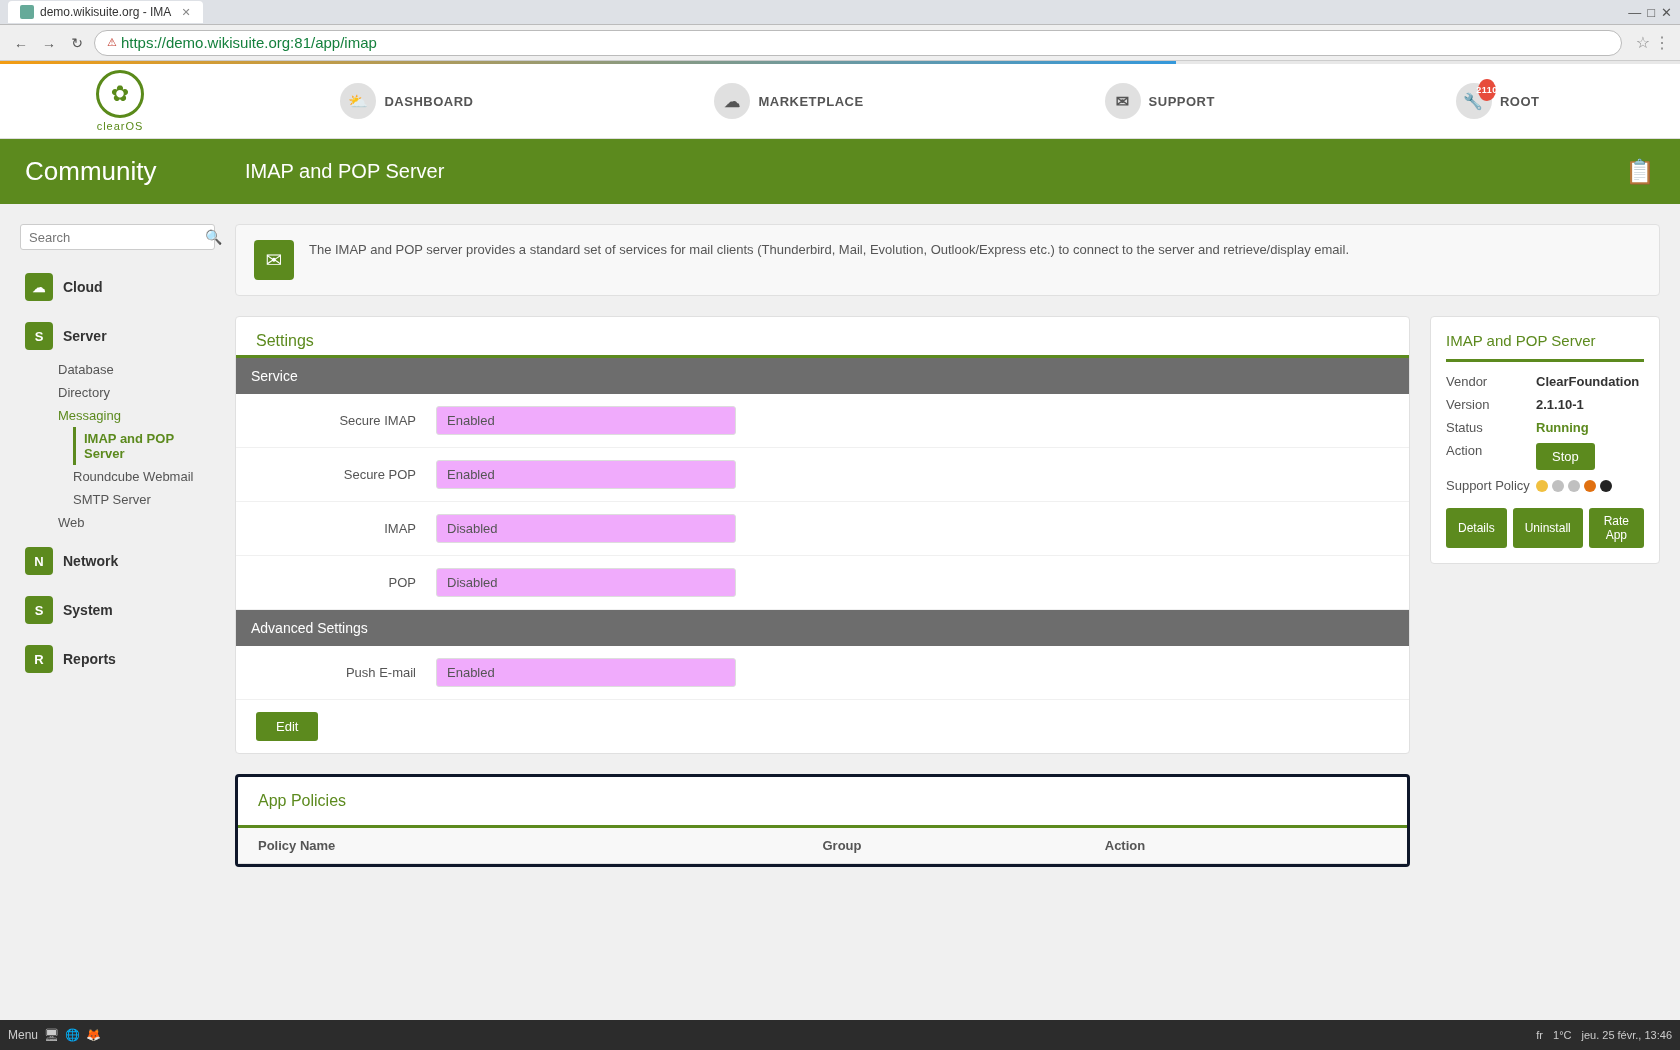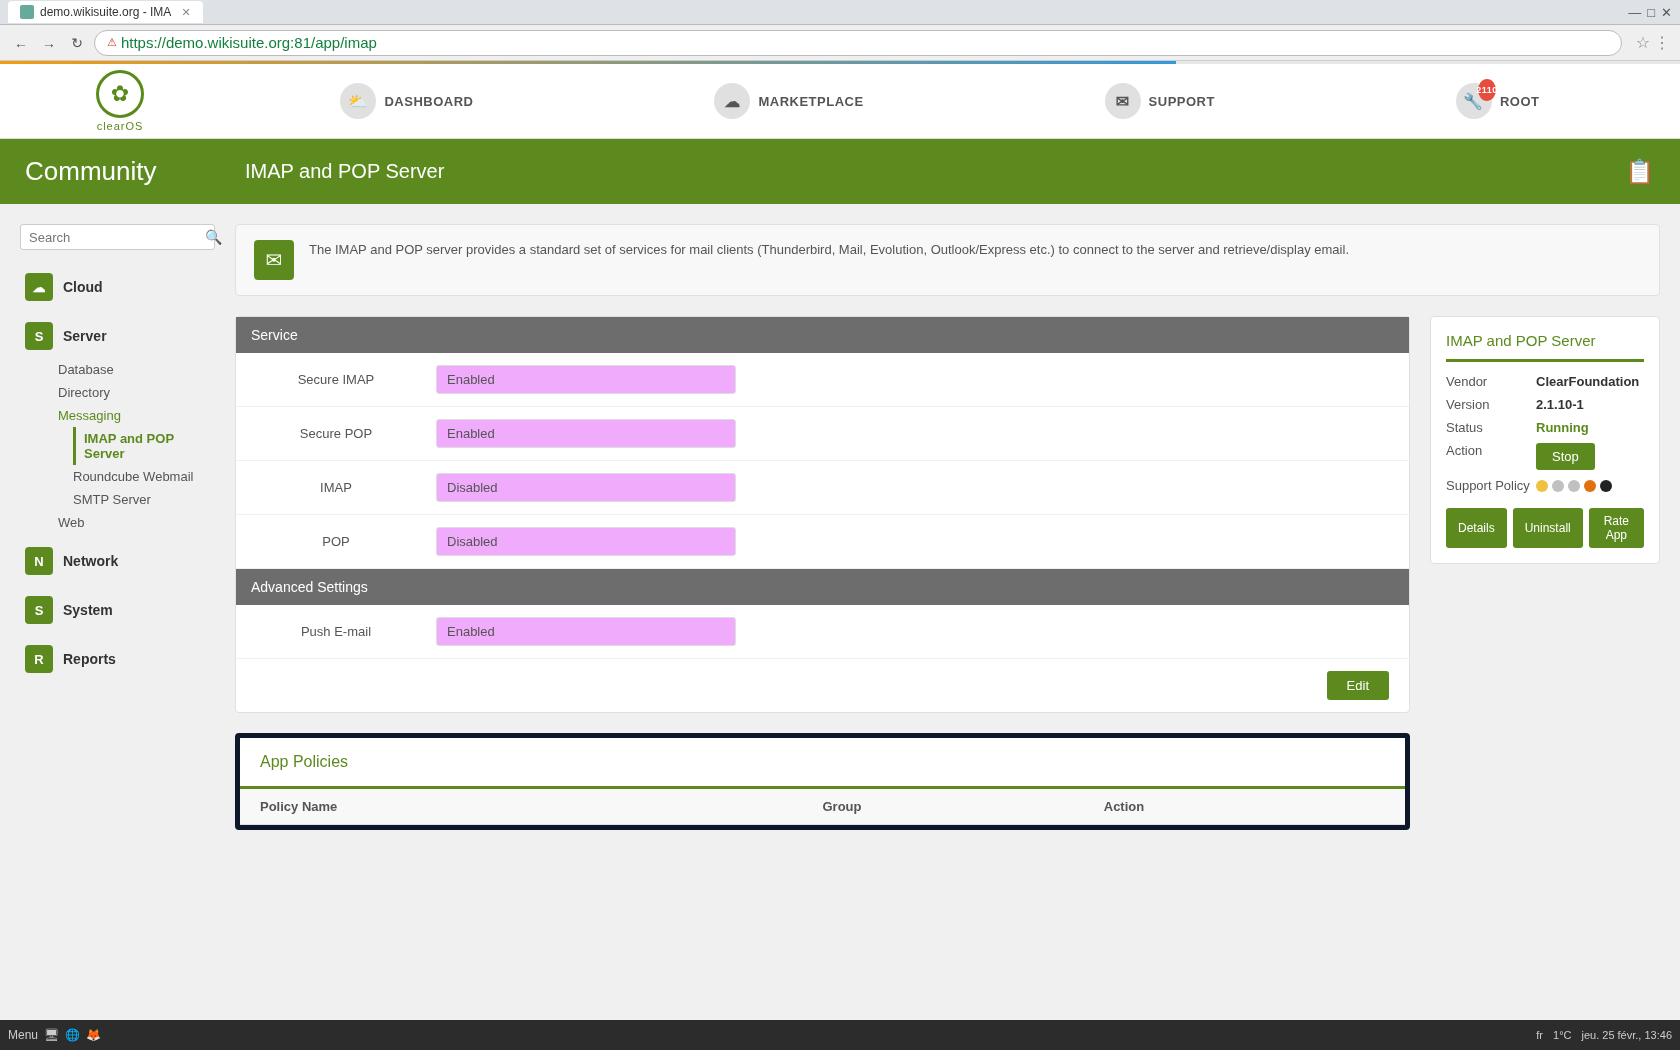--- a/index.html
+++ b/index.html
@@ -270,54 +270,54 @@
       font-weight: normal;
     }
     .settings-row {
       display: flex;
       align-items: center;
       padding: 12px 20px;
       border-bottom: 1px solid #f0f0f0;
     }
     .settings-label {
       width: 180px;
-      text-align: center;
+      text-align: right;
       padding-right: 20px;
       color: #555;
       font-size: 13px;
     }
     .settings-value {
       flex: 1;
       background: #f0abfc;
       border: 1px solid #ddd;
       padding: 6px 10px;
       border-radius: 3px;
       font-size: 13px;
       color: #555;
       max-width: 300px;
     }
     .card-footer {
       padding: 12px 20px;
       display: flex;
-      justify-content: flex-end;
+      justify-content: flex-start;
     }
     .btn-edit {
       background: #5c8a1e;
       color: #fff;
       border: none;
       padding: 7px 20px;
       border-radius: 3px;
       cursor: pointer;
       font-size: 13px;
     }
 
     
     .policies-card {
       background: #fff;
-      border: 5px solid #0f172a;
+      border: 3px solid #0f172a;
       border-radius: 4px;
       margin-bottom: 20px;
     }
     .policies-header {
       padding: 15px 20px 5px;
       border-bottom: 3px solid #5c8a1e;
       margin-bottom: 0;
     }
     .policies-title {
       font-size: 16px;
@@ -573,20 +573,21 @@
       <div class="info-box">
         <div class="info-box-icon">✉</div>
         <div class="info-box-text">The IMAP and POP server provides a standard set of services for mail clients (Thunderbird, Mail, Evolution, Outlook/Express etc.) to connect to the server and retrieve/display email.</div>
       </div>
 
       <div class="content-row">
 
         <div style="flex:1;">
 
           <div class="settings-main-card">
+            <div class="settings-main-title">Settings</div>
 
             <div class="card-section-header">Service</div>
 
             <div class="settings-row">
               <div class="settings-label">Secure IMAP</div>
               <div class="settings-value">Enabled</div>
             </div>
             <div class="settings-row">
               <div class="settings-label">Secure POP</div>
               <div class="settings-value">Enabled</div>

